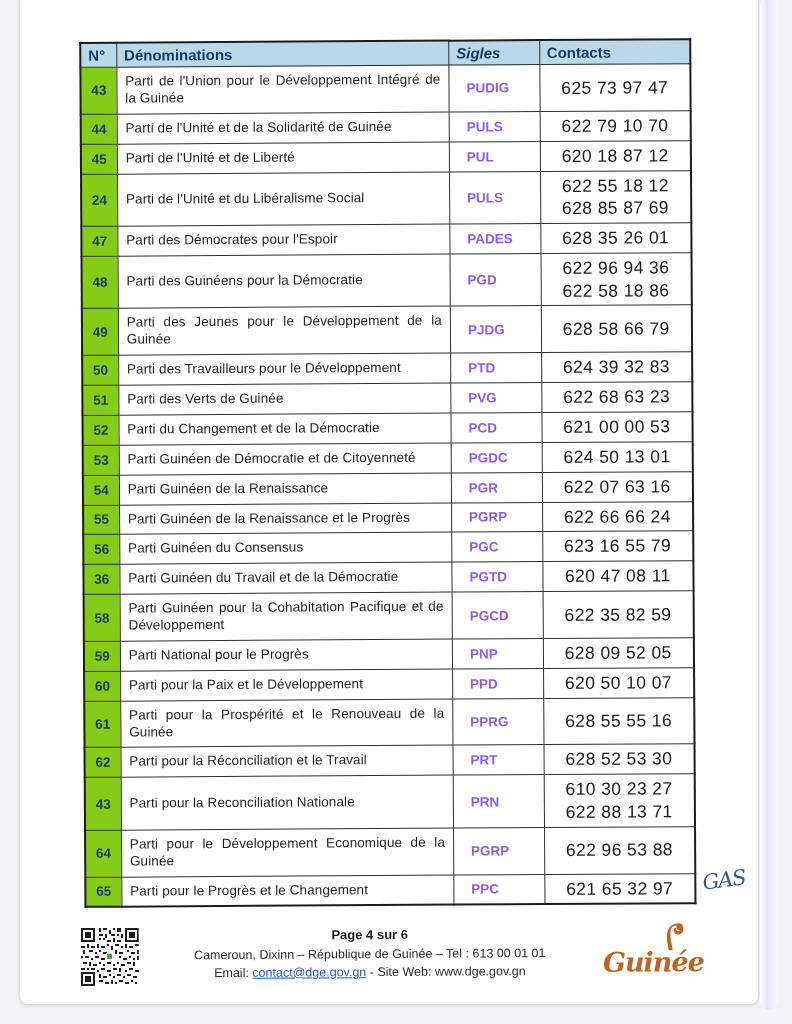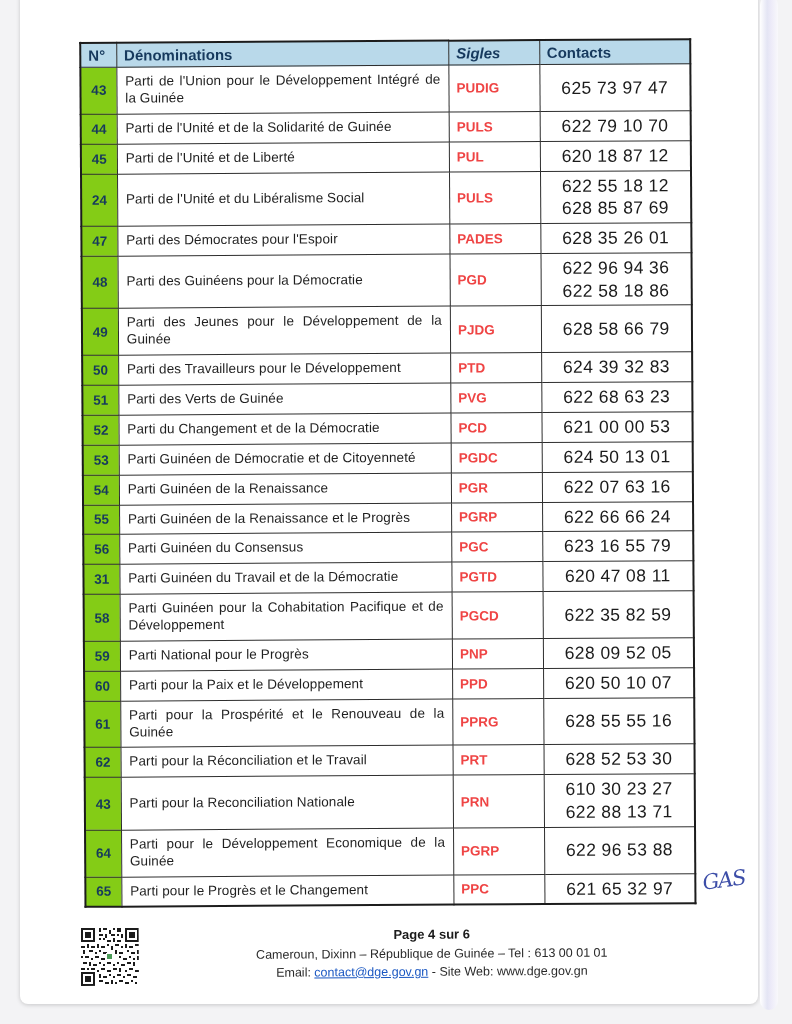--- a/index.html
+++ b/index.html
@@ -66,22 +66,22 @@
     font-size: 13.5px;
     color: #1f1f1f;
     padding: 6px 8px;
     text-align: justify;
     line-height: 1.25;
     letter-spacing: 0.1px;
   }
   td.sigle {
     font-size: 13.5px;
     font-weight: bold;
-    color: #ef4444;
-    padding: 4px 7px;
+    color: #8b5cf6;
+    padding: 4px 17px;
     vertical-align: middle;
   }
   td.contact {
     font-size: 17.5px;
     color: #1b1b1b;
     text-align: center;
     white-space: pre-line;
     line-height: 1.3;
     padding: 3px 4px;
     letter-spacing: 0.4px;
@@ -244,21 +244,21 @@
   </tr>
 
   <tr>
     <td class="num">56</td>
     <td class="name">Parti Guinéen du Consensus</td>
     <td class="sigle">PGC</td>
     <td class="contact">623 16 55 79</td>
   </tr>
 
   <tr>
-    <td class="num">31</td>
+    <td class="num">36</td>
     <td class="name">Parti Guinéen du Travail et de la Démocratie</td>
     <td class="sigle">PGTD</td>
     <td class="contact">620 47 08 11</td>
   </tr>
 
   <tr>
     <td class="num">58</td>
     <td class="name">Parti Guinéen pour la Cohabitation Pacifique et de Développement</td>
     <td class="sigle">PGCD</td>
     <td class="contact">622 35 82 59</td>
@@ -345,17 +345,24 @@
       <div class="footer-center">
         <div class="page-indicator">Page 4 sur 6</div>
         <div>Cameroun, Dixinn – République de Guinée – Tel : 613 00 01 01</div>
         <div>
           <span>Email:</span>
           <a href="#" class="email-link">contact@dge.gov.gn</a>
           <span>- Site Web:</span>
           <span>www.dge.gov.gn</span>
         </div>
       </div>
+      <div class="logo">
+        <svg class="logo-icon" width="34" height="32" viewBox="0 0 34 32">
+          <path fill="#bf6423" d="M16 30 C14 20, 13 12, 17 7 C20 3, 26 2, 29 5 C32 8, 31 13, 27 14 C24 15, 21 13, 21 10 C21 8, 23 7, 24 8 C23 10, 24 11, 26 11 C28 10, 28 7, 26 6 C23 4, 19 6, 18 10 C17 16, 19 23, 20 30 Z"></path>
+          <circle cx="27" cy="6.5" r="3.2" fill="#bf6423"></circle>
+        </svg>
+        <span class="logo-text">Guinée</span>
+      </div>
     </div>
 
   </div>
 </div>
 <div class="edge-stripe"></div>
 
 </body></html>

